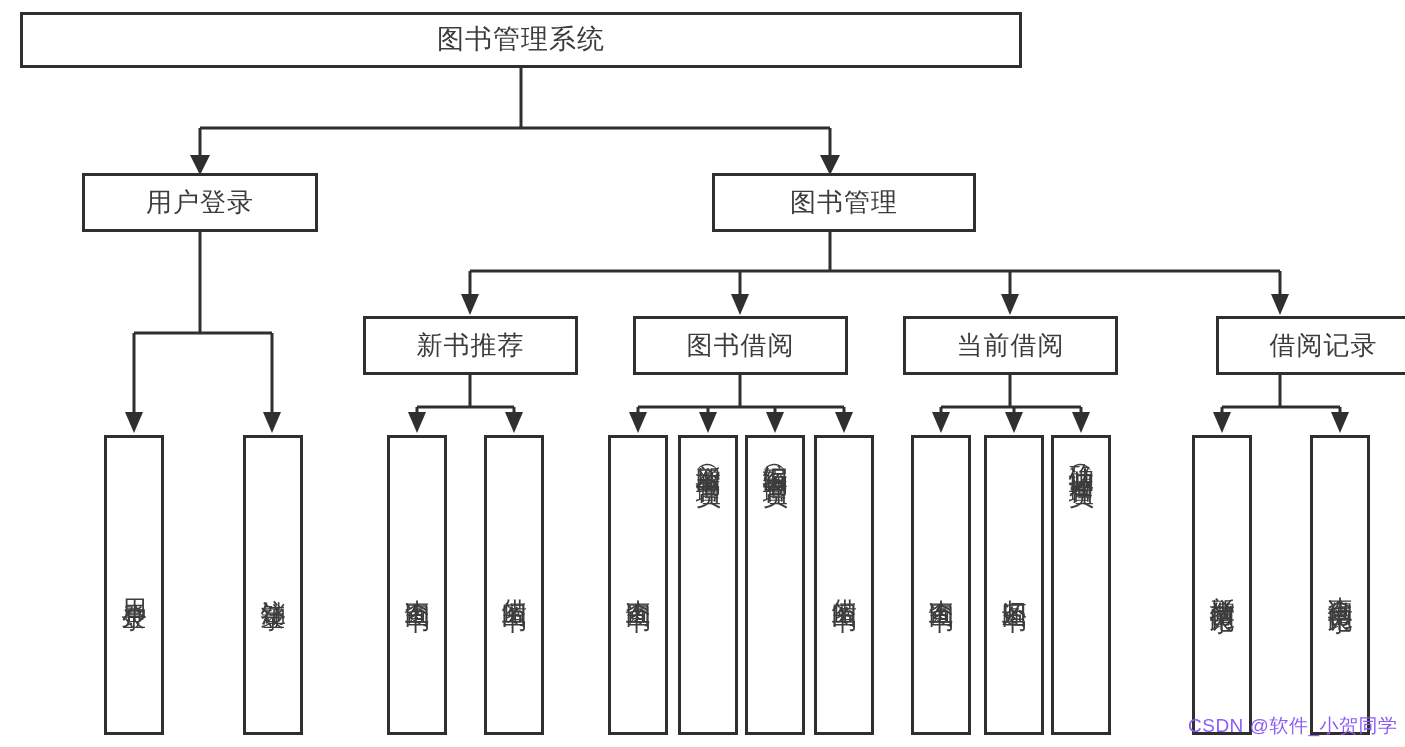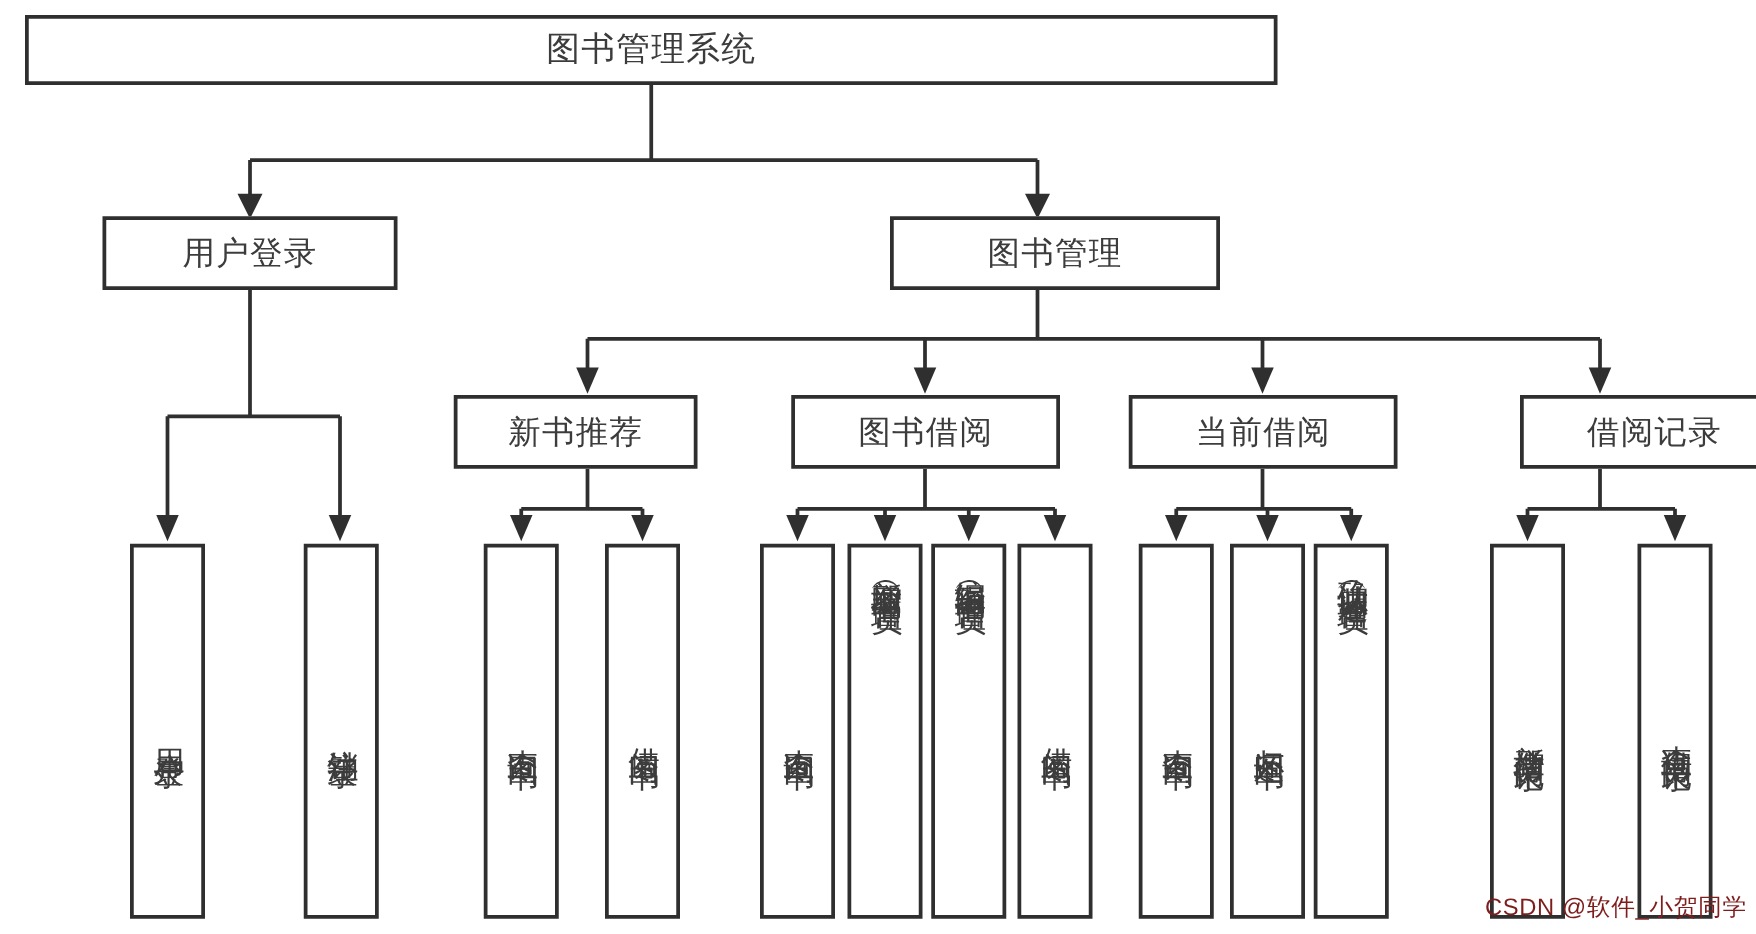--- a/index.html
+++ b/index.html
@@ -62,21 +62,21 @@
   }
   .vtext {
     writing-mode: vertical-rl;
     text-orientation: upright;
   }
   .watermark {
     position: absolute;
     left: 1188px;
     top: 713px;
     font-size: 19px;
-    color: #7f1d1d;
+    color: #8b5cf6;
     letter-spacing: 0.5px;
     white-space: nowrap;
   }
 </style>
 </head>
 <body>
 
 <div id="diagram-root">
 
   <svg class="connectors" viewBox="0 0 1405 747" xmlns="http://www.w3.org/2000/svg">
@@ -179,21 +179,21 @@
     <span>图书管理系统</span>
   </div>
 
   <div class="node node-h" style="left:82px; top:173px; width:236px; height:59px;">
     <span>用户登录</span>
   </div>
   <div class="node node-h" style="left:712px; top:173px; width:264px; height:59px;">
     <span>图书管理</span>
   </div>
 
-  <div class="node node-h" style="left:363px; top:316px; width:195px; height:59px;">
+  <div class="node node-h" style="left:363px; top:316px; width:215px; height:59px;">
     <span>新书推荐</span>
   </div>
   <div class="node node-h" style="left:633px; top:316px; width:215px; height:59px;">
     <span>图书借阅</span>
   </div>
   <div class="node node-h" style="left:903px; top:316px; width:215px; height:59px;">
     <span>当前借阅</span>
   </div>
   <div class="node node-h" style="left:1172px; top:316px; width:215px; height:59px;margin-left:44px;">
     <span>借阅记录</span>

